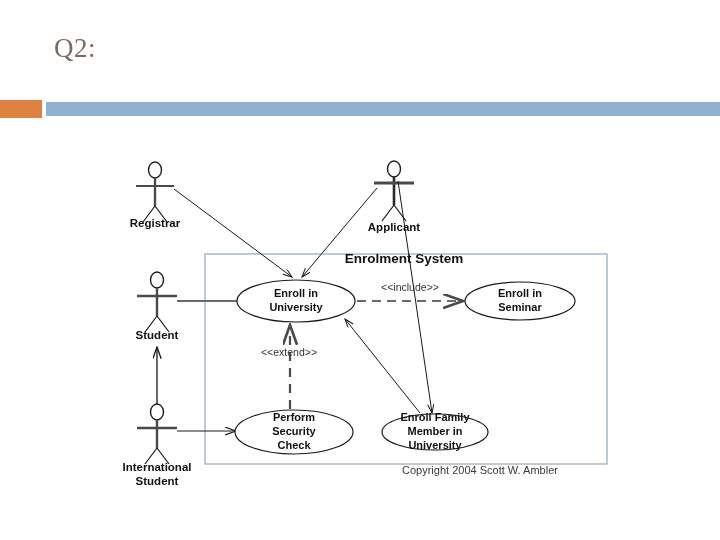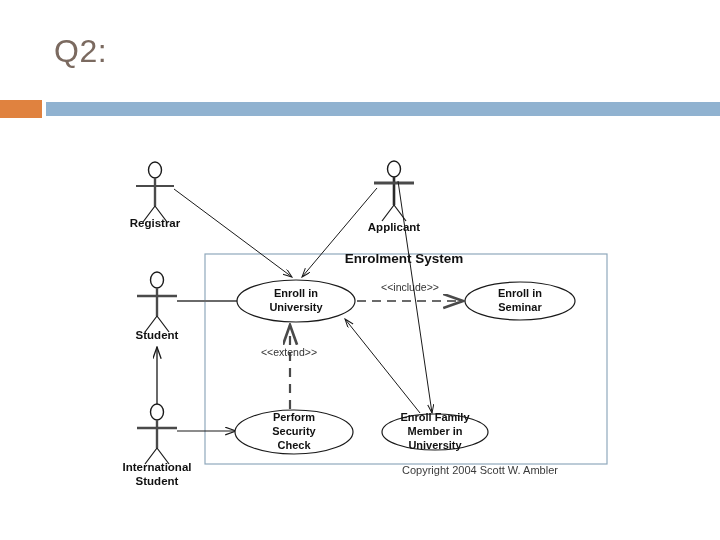--- a/index.html
+++ b/index.html
@@ -19,25 +19,25 @@
     left: 0; top: 0;
     width: 720px;
     height: 540px;
     background: #ffffff;
   }
   
   #slide-title {
     position: absolute;
     left: 54px;
     top: 34px;
-    font-size: 32px;
+    font-size: 27px;
     font-weight: normal;
     color: #7b6a60;
     letter-spacing: 0.5px;
-    font-family: Liberation Sans, sans-serif;
+    font-family: Liberation Serif, serif;
     line-height: 1.1;
     white-space: nowrap;
   }
   
   #accent-orange {
     position: absolute;
     left: 0px;
     top: 100px;
     width: 42px;
     height: 18px;

